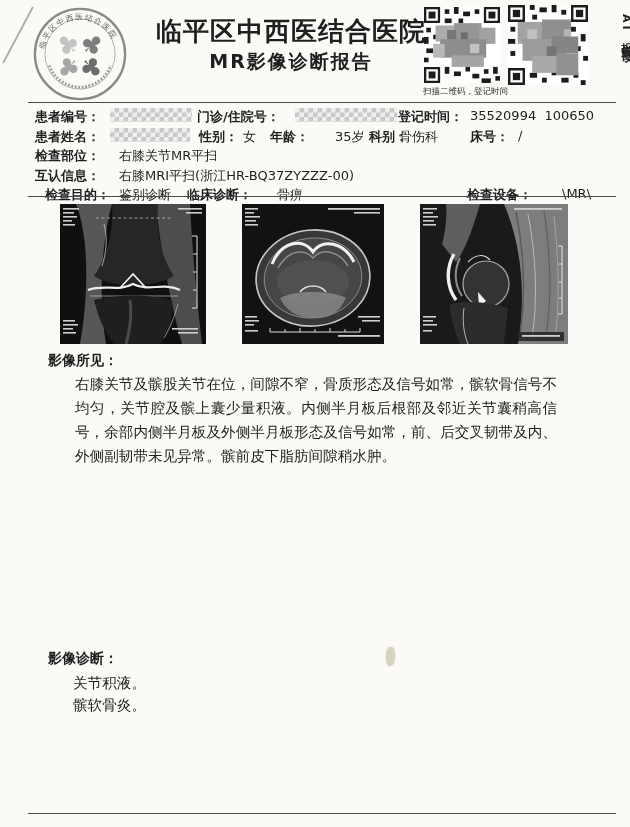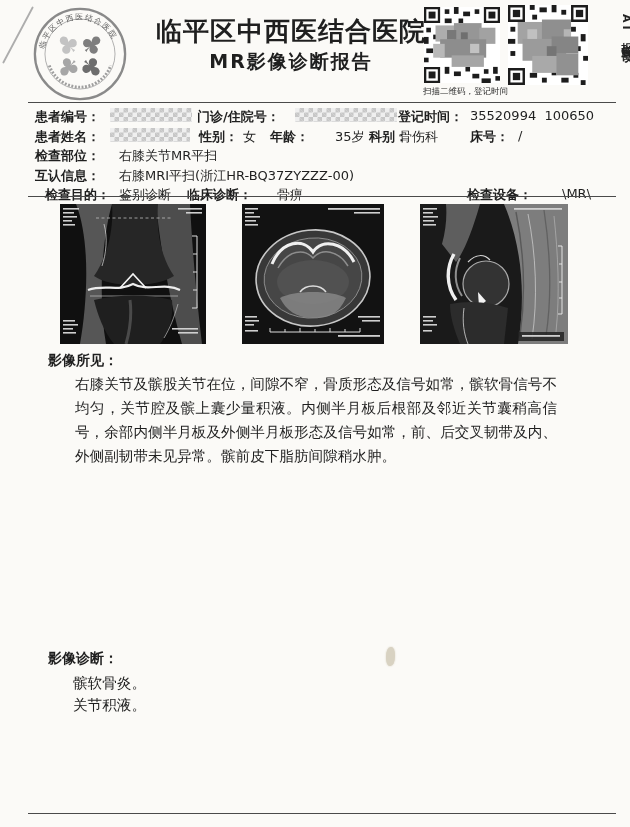--- a/index.html
+++ b/index.html
@@ -303,20 +303,20 @@
       </g>
     </svg>
   </div>
 
   <div class="sec-label findings-label">影像所见：</div>
   <div class="findings-text">右膝关节及髌股关节在位，间隙不窄，骨质形态及信号如常，髌软骨信号不均匀，关节腔及髌上囊少量积液。内侧半月板后根部及邻近关节囊稍高信号，余部内侧半月板及外侧半月板形态及信号如常，前、后交叉韧带及内、外侧副韧带未见异常。髌前皮下脂肪间隙稍水肿。</div>
 
   <div class="smudge"></div>
   <div class="sec-label diagnosis-label">影像诊断：</div>
   <div class="diag-lines">
+    <div>关节积液。</div>
     <div>髌软骨炎。</div>
-    <div>关节积液。</div>
   </div>
 
 
   <div class="rule rule3"></div>
 
 </div>
 
 </body></html>

